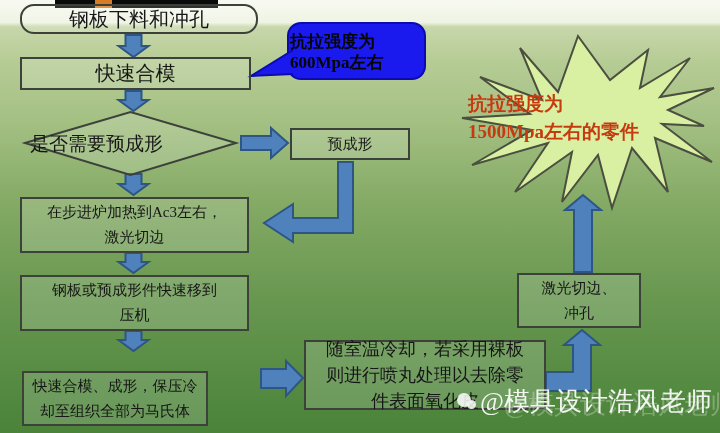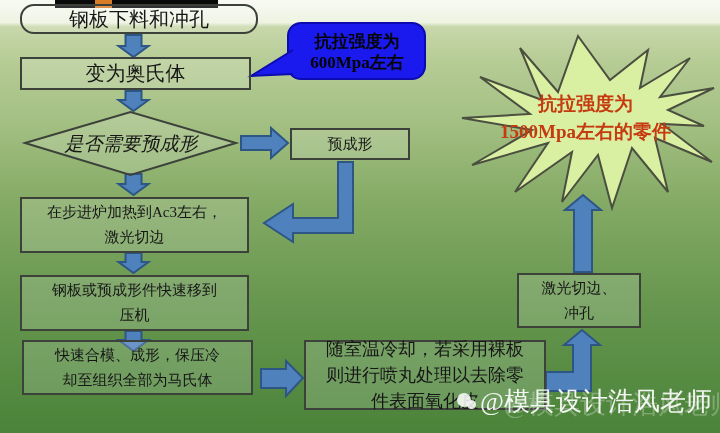--- a/index.html
+++ b/index.html
@@ -12,32 +12,32 @@
   }
   #shapes{position:absolute;left:0;top:0;z-index:1;}
   .node{
     position:absolute;z-index:2;box-sizing:border-box;
     border:2px solid #3c423a;background:rgba(255,255,255,0.16);
     display:flex;align-items:center;justify-content:center;
     text-align:center;white-space:pre-line;
     color:#161616;font-size:15px;line-height:25px;
   }
   .label{
-    position:absolute;z-index:3;text-align:center;white-space:pre-line;
+    position:absolute;z-index:3;text-align:left;white-space:pre-line;
     color:#161616;font-size:19px;line-height:25px;
   }
   .n-blanking{left:20px;top:4px;width:238px;height:30px;font-size:20px;border-radius:14px;}
   .n-evaluation{left:20px;top:57px;width:231px;height:33px;font-size:20px;}
   .n-heating{left:20px;top:197px;width:229px;height:56px;}
   .n-transfer{left:20px;top:275px;width:229px;height:56px;}
-  .n-forming{left:22px;top:340px;width:231px;height:55px;}
+  .n-forming{left:22px;top:371px;width:186px;height:55px;}
   .n-cooling{left:304px;top:340px;width:242px;height:70px;font-size:18px;line-height:26px;text-align:center;}
   .n-preforming{left:290px;top:128px;width:120px;height:32px;}
   .n-laser{left:517px;top:273px;width:124px;height:55px;text-align:center;}
-  .l-decision{left:30px;top:131px;width:202px;font-style:italic;}
+  .l-decision{left:30px;top:131px;width:202px;}
   .l-callout{left:290px;top:31px;width:134px;font-size:17px;line-height:21px;
              font-weight:bold;color:#050505;}
   .l-burst{left:468px;top:90px;width:235px;font-weight:bold;line-height:28px;}
   .watermark{
     position:absolute;z-index:4;left:454px;top:387px;
     display:flex;align-items:center;font-size:26px;line-height:30px;
     opacity:0.92;text-shadow:24px 3px 0 rgba(255,255,255,0.30);
     white-space:nowrap;
   }
   .wm-logo{position:relative;width:22px;height:22px;margin:0 1px 0 3px;}
@@ -76,21 +76,21 @@
     <polygon fill="rgba(255,255,255,0.16)" points="25,143 130.5,112 236,143 130.5,175"></polygon>
   </g>
 
   <g stroke-width="2" stroke="#0b0bb0">
     <rect x="288" y="23" width="137" height="56" rx="13" fill="#1a1aee"></rect>
     <path d="M293,50 L251,76 L293,74" fill="#1a1aee"></path>
   </g>
 </svg>
 
 <div class="node n-blanking">钢板下料和冲孔</div>
-<div class="node n-evaluation">变为奥氏体</div>
+<div class="node n-evaluation">快速合模</div>
 <div class="label l-decision">是否需要预成形</div>
 <div class="node n-preforming">预成形</div>
 <div class="node n-heating">在步进炉加热到Ac3左右，
 激光切边</div>
 <div class="node n-transfer">钢板或预成形件快速移到
 压机</div>
 <div class="node n-forming">快速合模、成形，保压冷
 却至组织全部为马氏体</div>
 <div class="node n-cooling">随室温冷却，若采用裸板
 则进行喷丸处理以去除零

